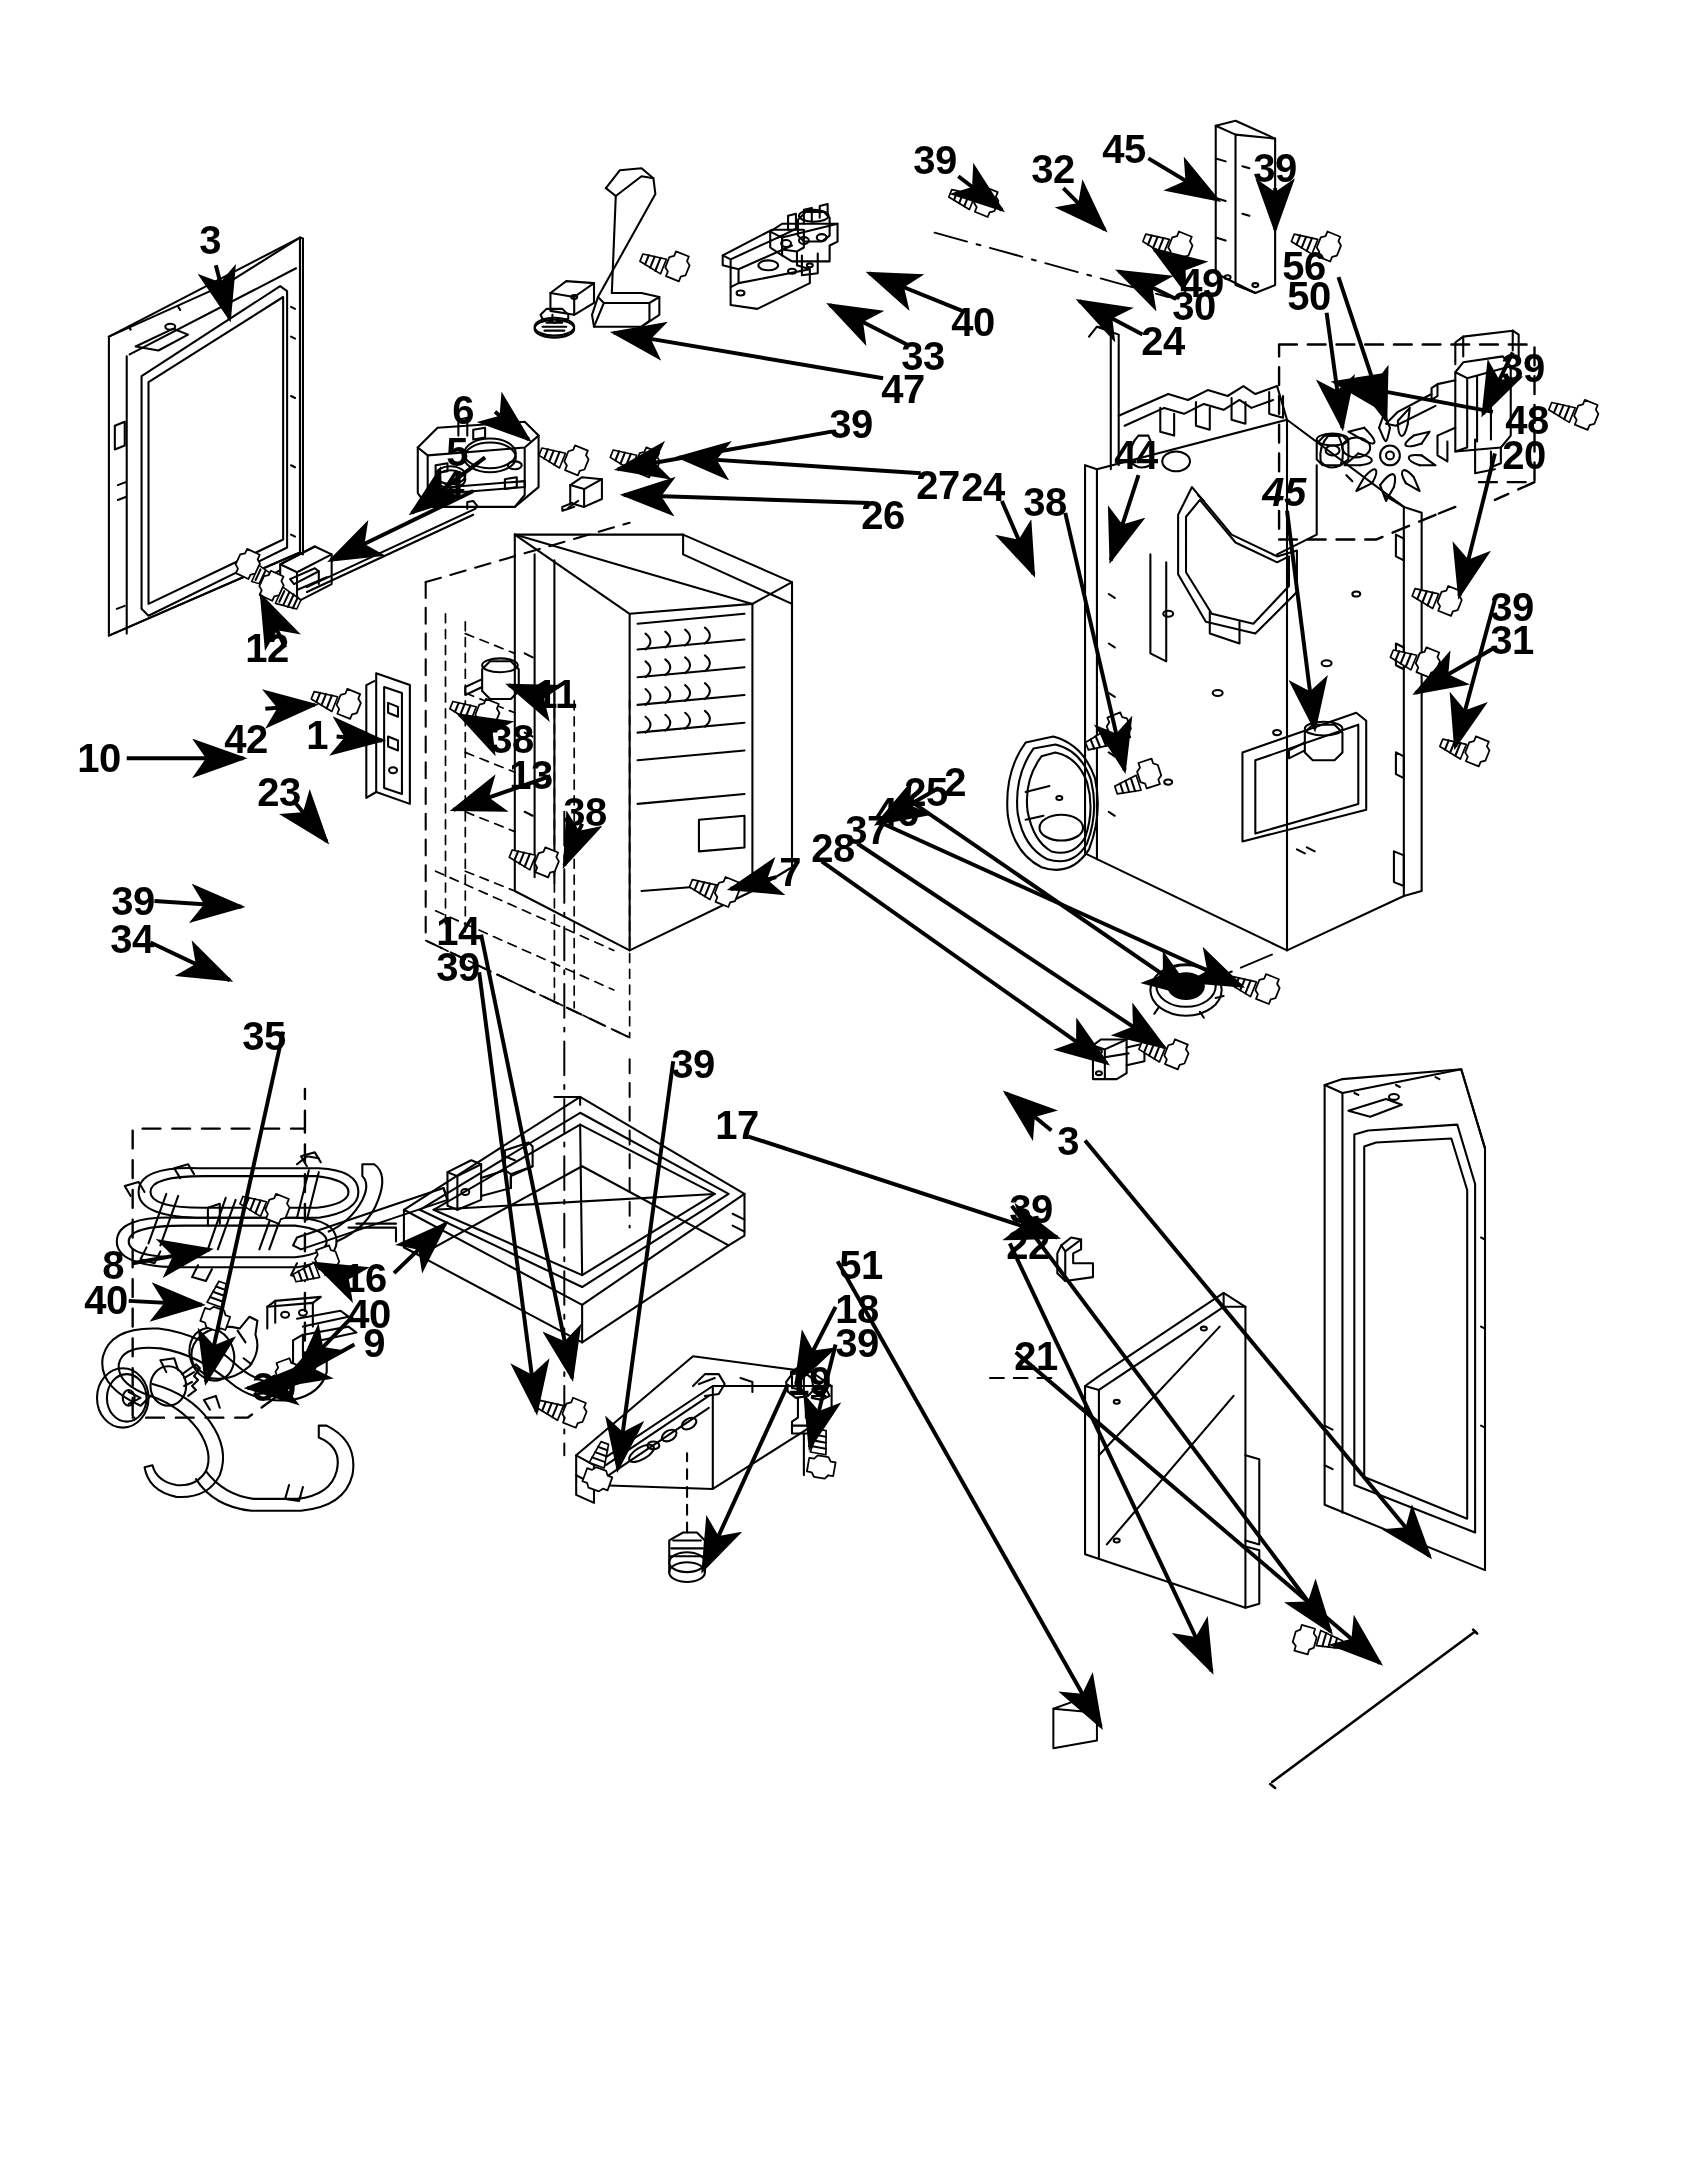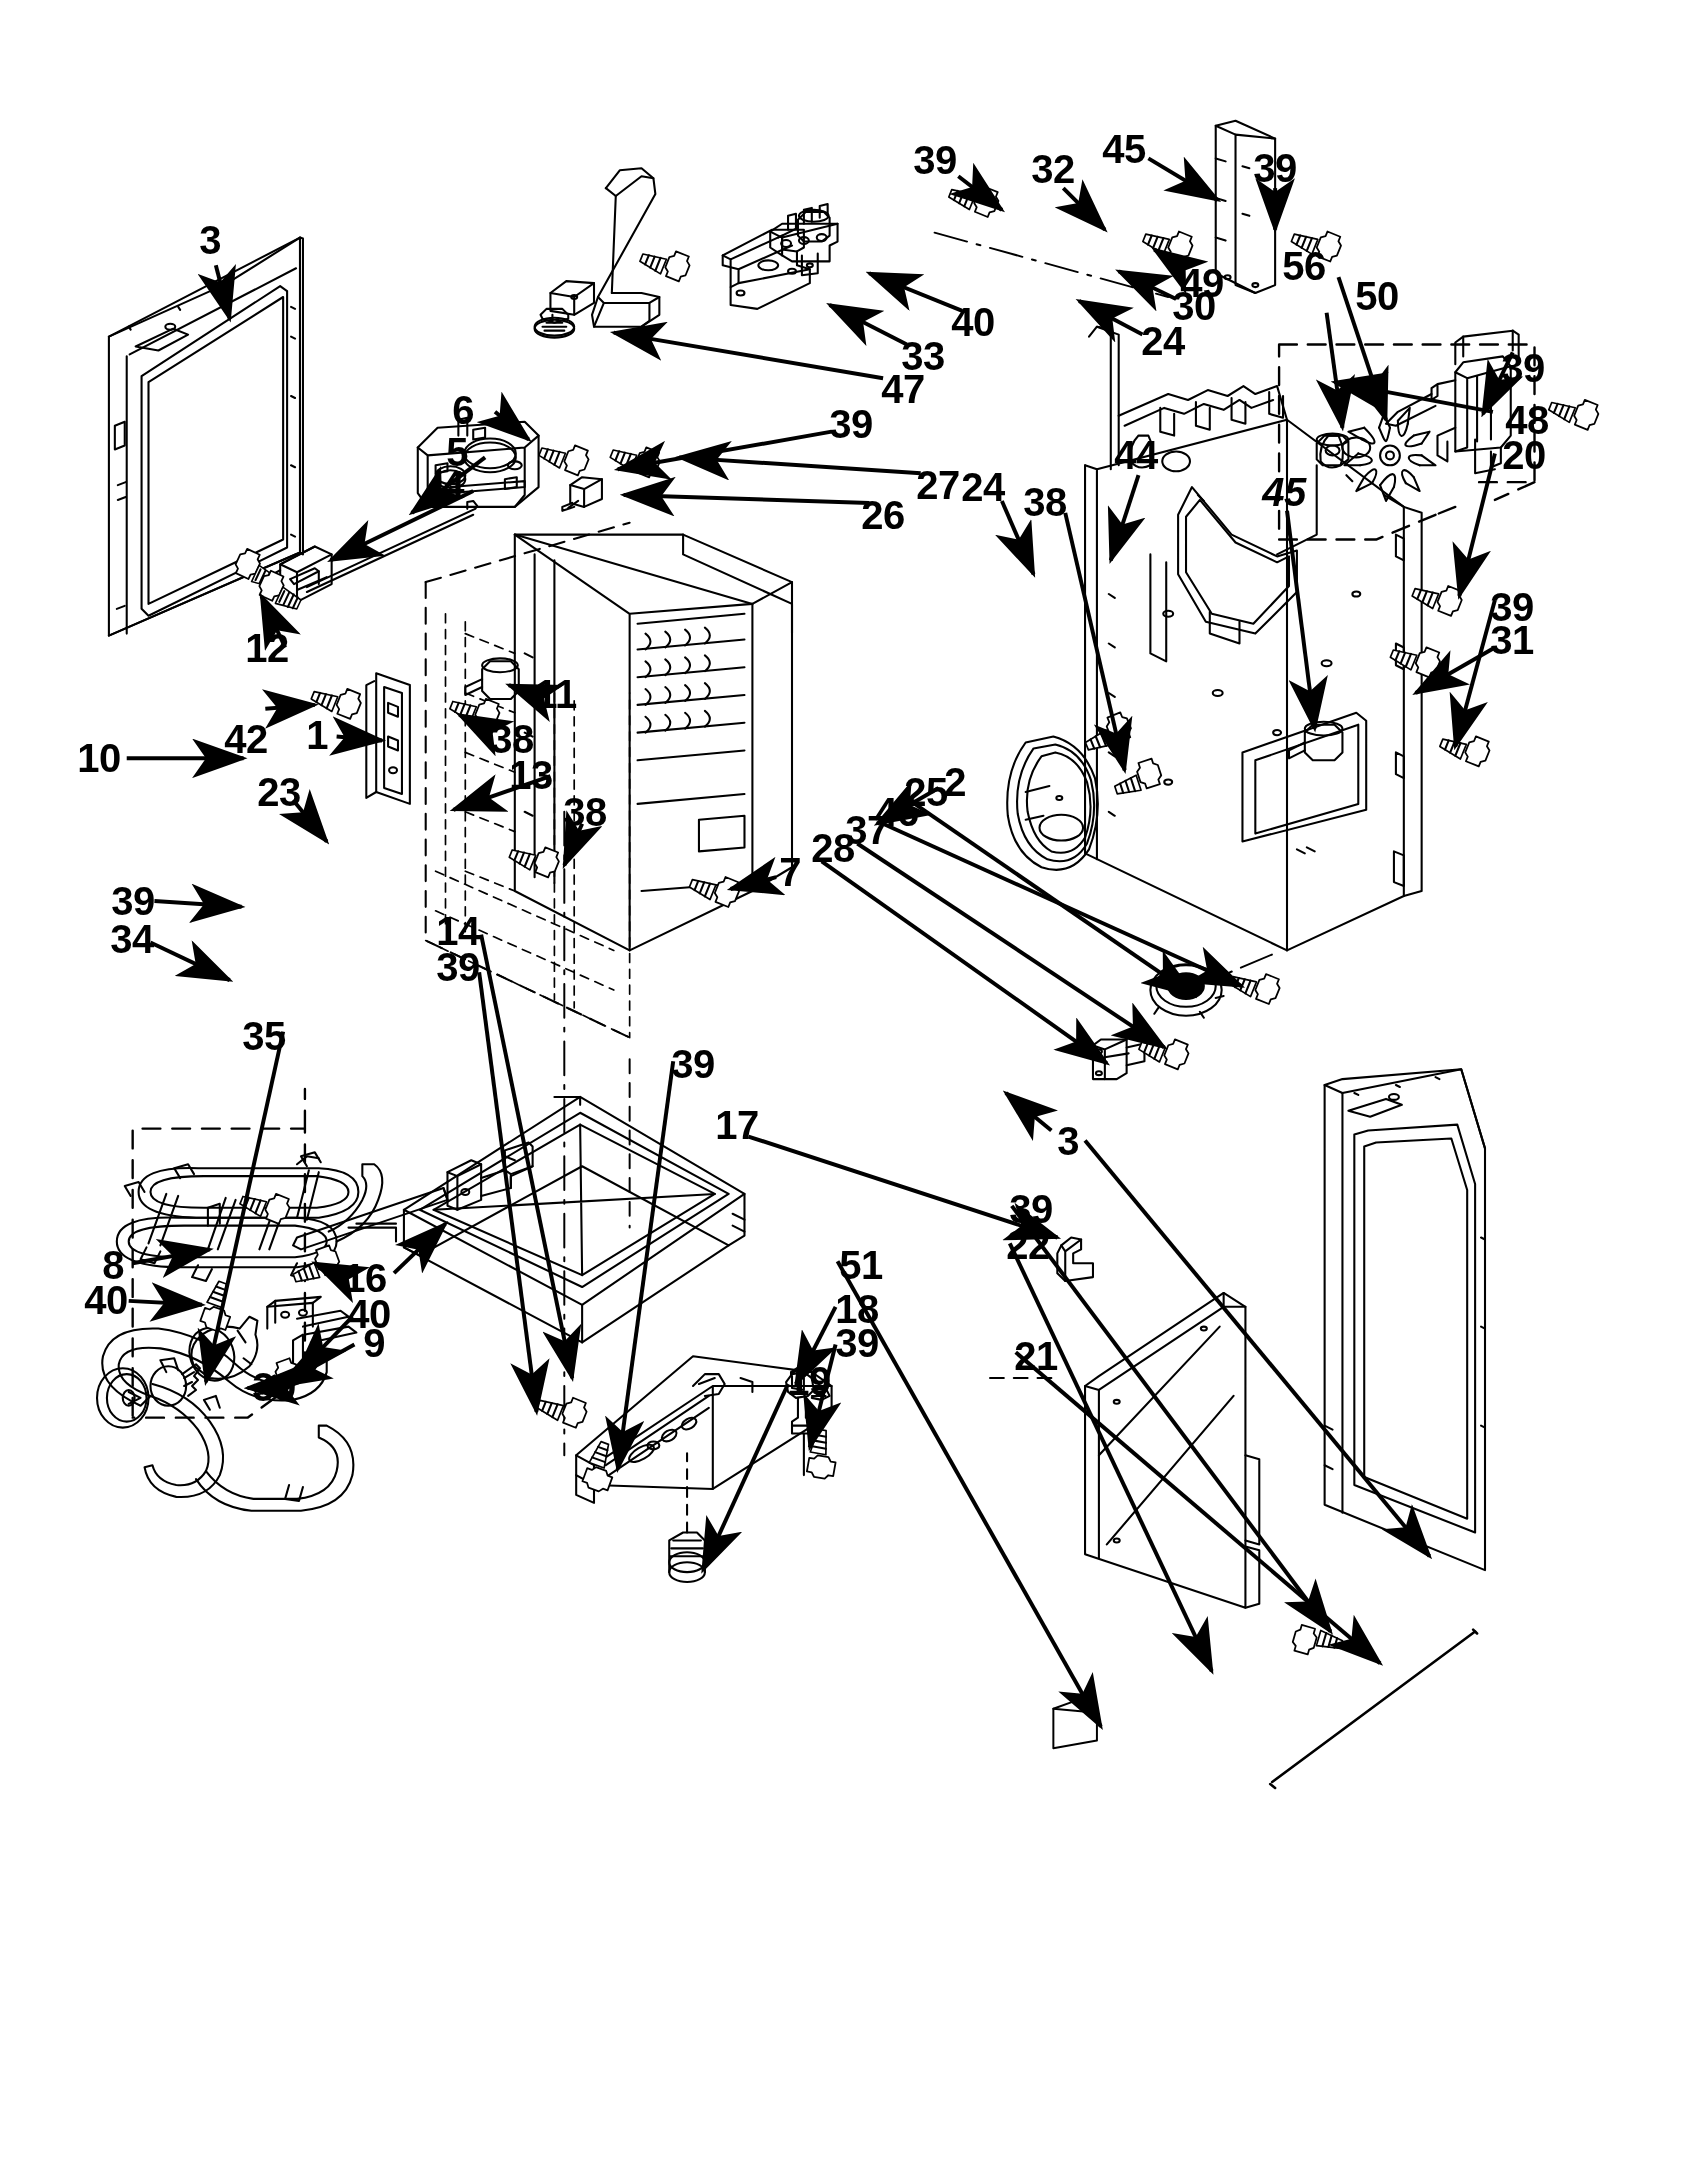--- a/index.html
+++ b/index.html
@@ -717,21 +717,21 @@
   <div id="callout-layer">
       <div class="callout" style="left: 210px; top: 240px;">3</div>
       <div class="callout" style="left: 935px; top: 160px;">39</div>
       <div class="callout" style="left: 1053px; top: 169px;">32</div>
       <div class="callout" style="left: 1124px; top: 149px;">45</div>
       <div class="callout" style="left: 1275px; top: 168px;">39</div>
       <div class="callout" style="left: 1202px; top: 283px;">49</div>
       <div class="callout" style="left: 1194px; top: 306px;">30</div>
       <div class="callout" style="left: 1163px; top: 341px;">24</div>
       <div class="callout" style="left: 1304px; top: 266px;">56</div>
-      <div class="callout" style="left: 1377px; top: 296px; text-align: center;">50</div>
+      <div class="callout" style="left: 1309px; top: 296px; text-align: center;">50</div>
       <div class="callout" style="left: 1523px; top: 368px;">39</div>
       <div class="callout" style="left: 1527px; top: 420px;">48</div>
       <div class="callout" style="left: 1524px; top: 455px;">20</div>
       <div class="callout" style="left: 973px; top: 322px;">40</div>
       <div class="callout" style="left: 923px; top: 356px;">33</div>
       <div class="callout" style="left: 903px; top: 389px;">47</div>
       <div class="callout" style="left: 463px; top: 410px;">6</div>
       <div class="callout" style="left: 457px; top: 452px;">5</div>
       <div class="callout" style="left: 453px; top: 485px;">4</div>
       <div class="callout" style="left: 851px; top: 424px;">39</div>

